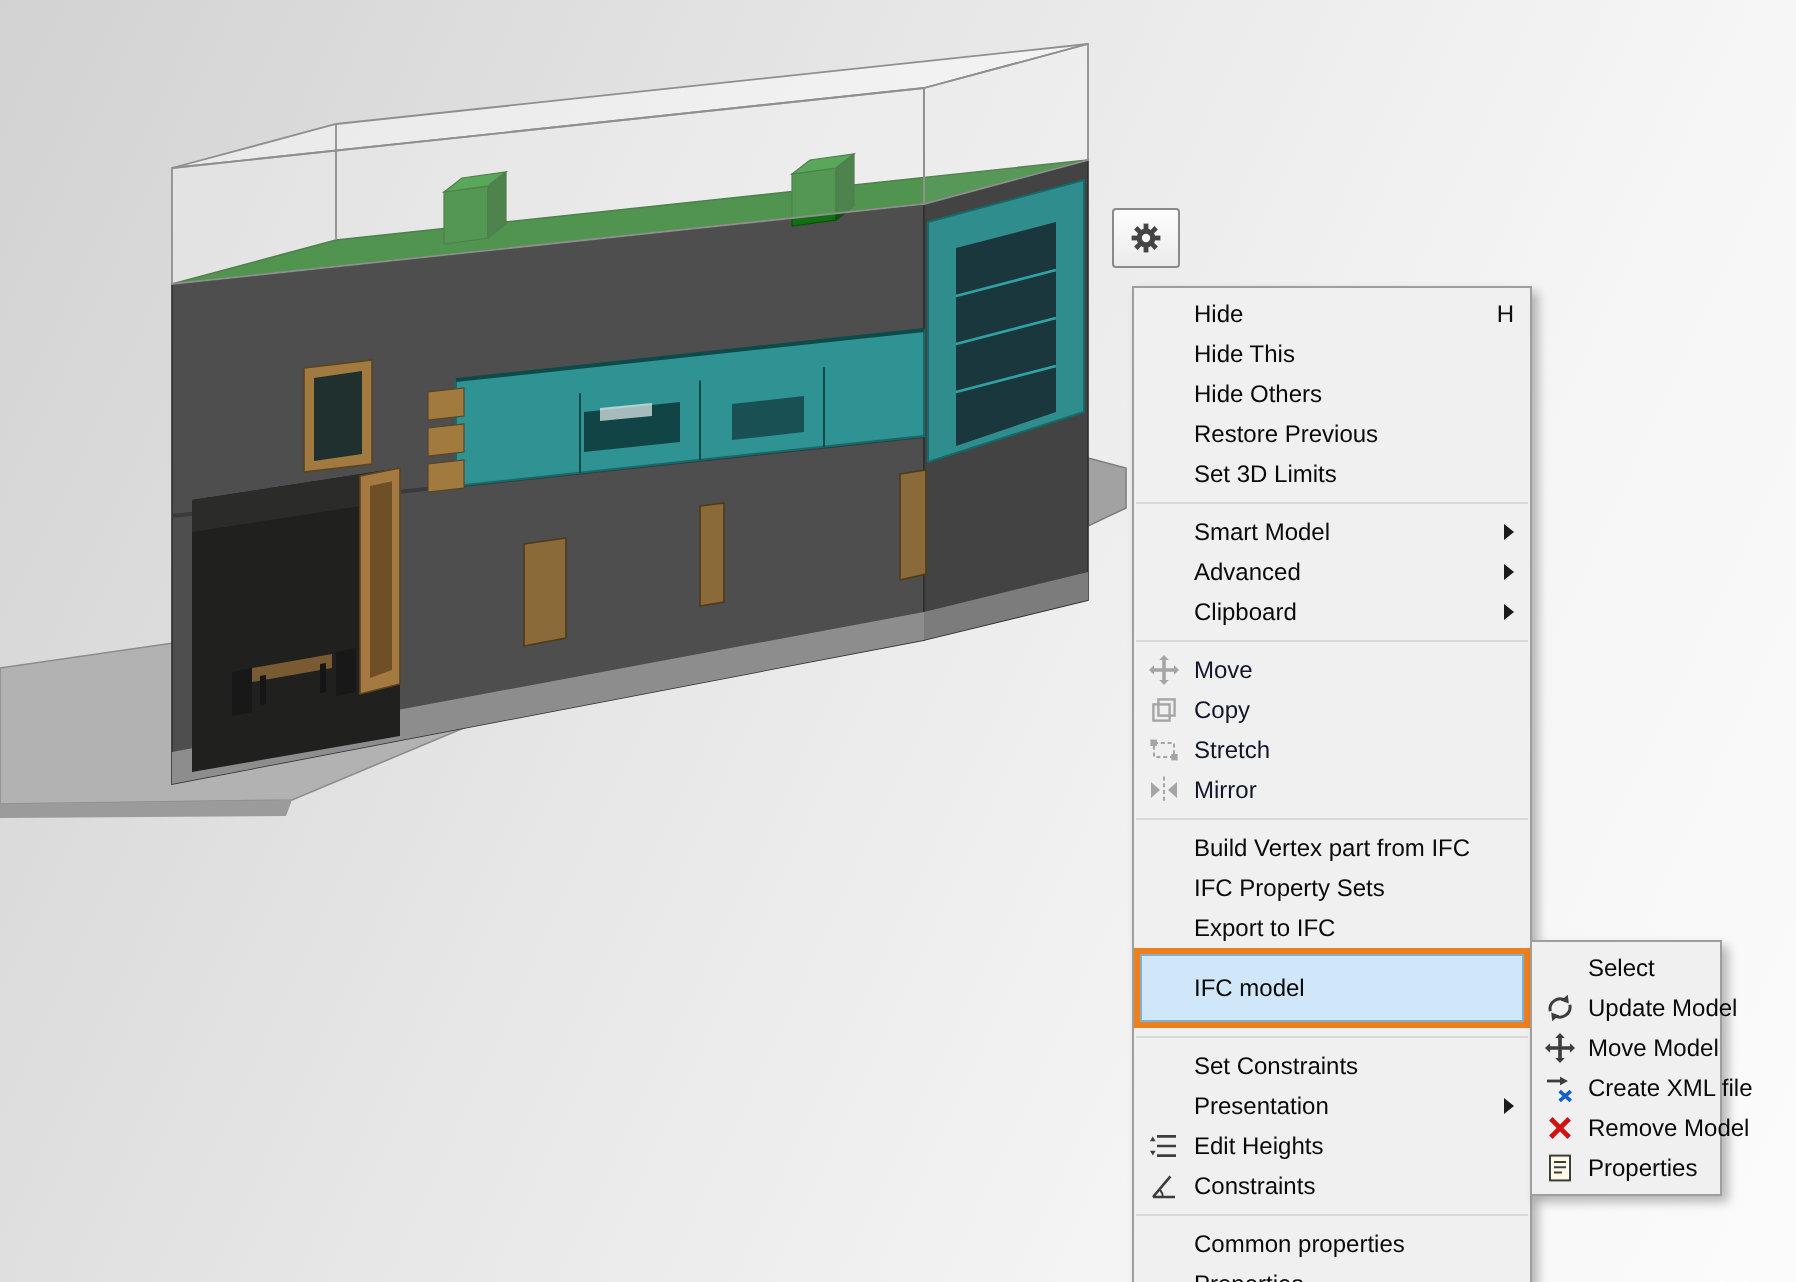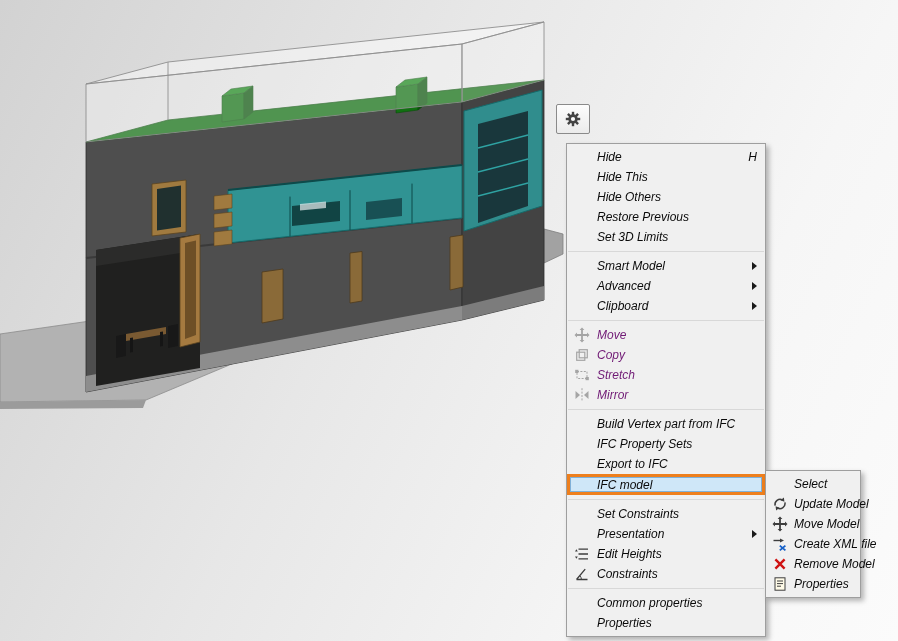--- a/index.html
+++ b/index.html
@@ -17,33 +17,33 @@
 
   .i16 { width:16px; height:16px; display:block; }
 
   .ctx-menu, .sub-menu { position:absolute; background:var(--menu-bg,#f0f0f0);
     border:1px solid var(--menu-border,#9e9e9e); box-shadow:3px 3px 5px rgba(0,0,0,.28);
     padding:3px 0; font-size:12px; color:#0a0a0a; }
   .ctx-menu { left:566px; top:143px; width:200px; }
   .sub-menu { left:765px; top:470px; width:96px; }
 
   .mi { position:relative; height:20px; display:flex; align-items:center;
-    padding:0 8px 0 30px; white-space:nowrap; cursor:default;font-style:italic; }
+    padding:0 8px 0 30px; white-space:nowrap; cursor:default; }
   .sub-menu .mi { padding-left:28px; }
   .mi .ico { position:absolute; left:7px; top:2px; width:16px; height:16px; color:#3d3d3d; }
   .sub-menu .mi .ico { left:6px; }
-  .mi.disabled { color:#701a75; }
+  .mi.disabled { color:#0f172a; }
   .mi.disabled .ico { color:#a5a5a5; }
 
   .shortcut { margin-left:auto; padding-left:12px; }
   .arrow { margin-left:auto; width:0; height:0; border-left:5px solid #1a1a1a;
     border-top:4px solid transparent; border-bottom:4px solid transparent; }
   .sep { height:1px; background:#d8d8d8; margin:4px 1px; }
 
-  .mi.highlighted { height:21px; background:var(--highlight-bg,#cfe7f8);
+  .mi.highlighted { height:40px; background:var(--highlight-bg,#cfe7f8);
     border:3px solid var(--accent-orange,#ee7f1d);
     box-shadow: inset 0 0 0 1px var(--highlight-border-inner,#7fb0d8);
     padding-left:27px; }
 </style>
 </head>
 <body>
 
 <svg width="0" height="0" style="position:absolute" aria-hidden="true">
   <defs>
     <symbol id="sym-gear" viewBox="0 0 16 16">

